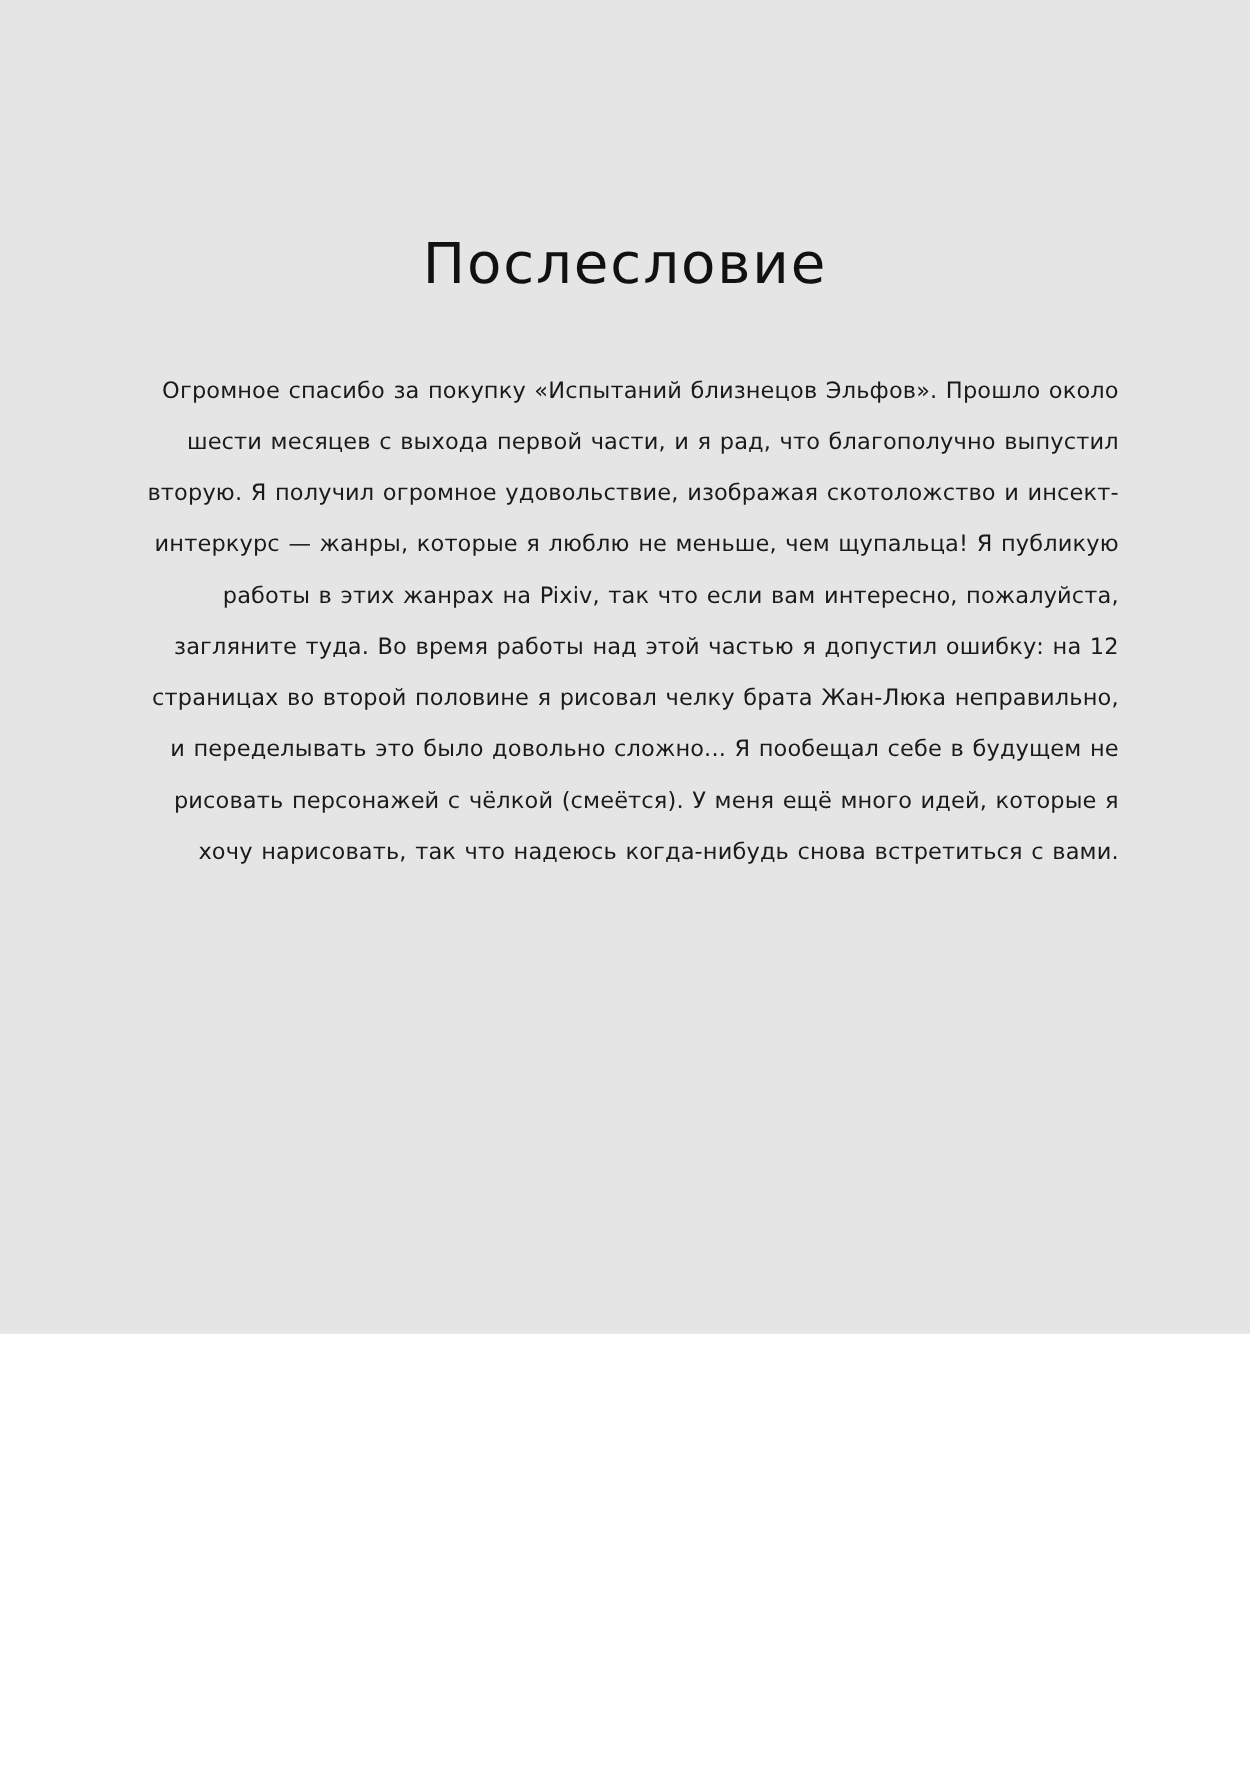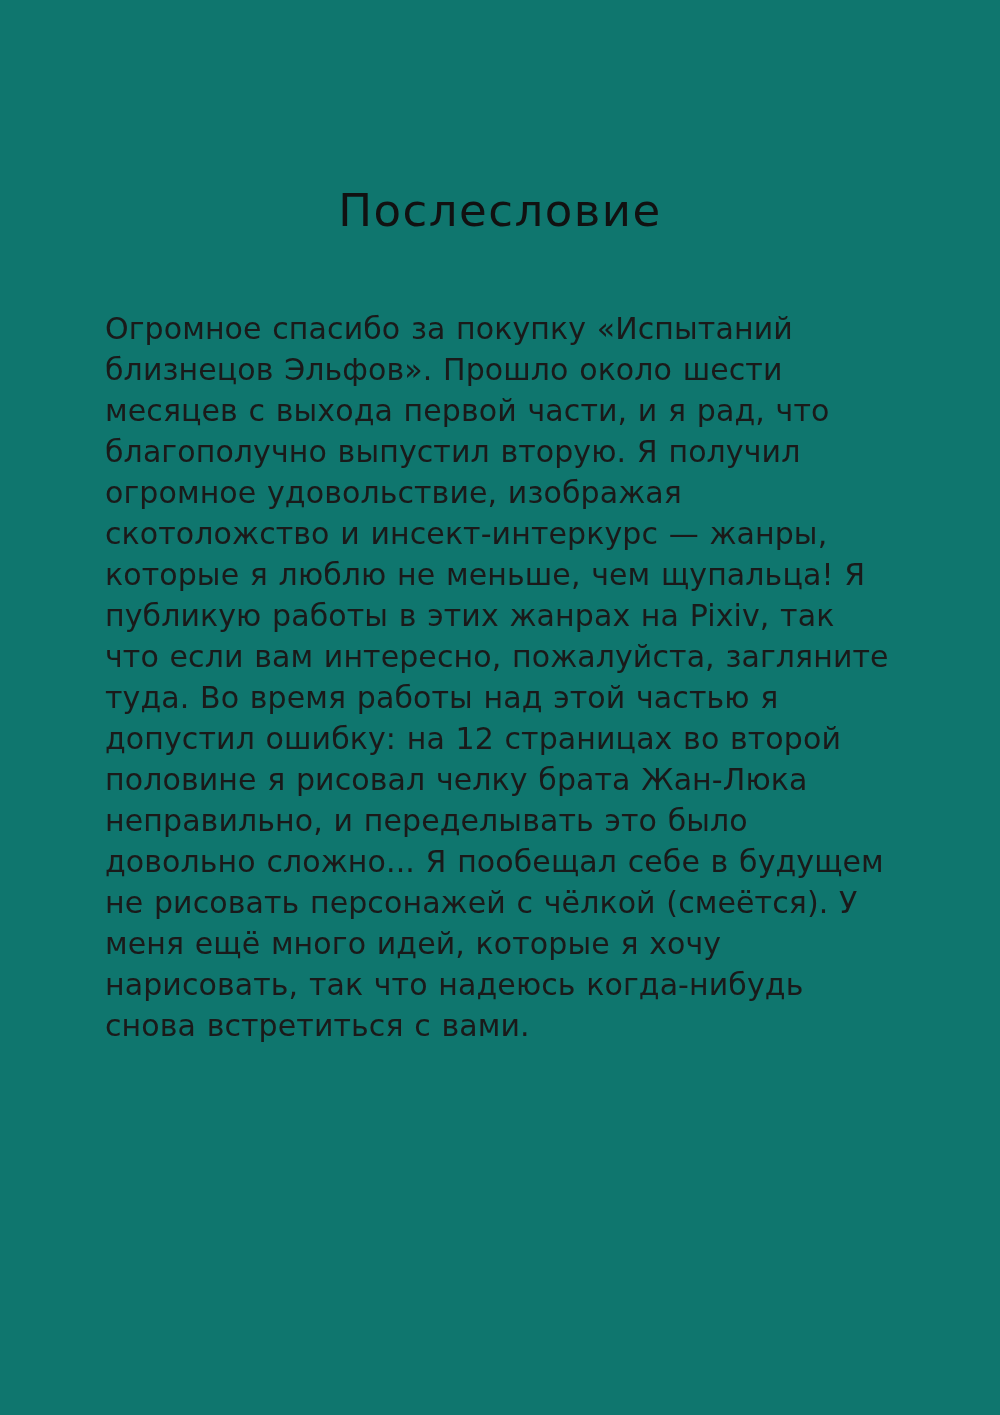--- a/index.html
+++ b/index.html
@@ -10,43 +10,43 @@
     width: 1000px;
     height: 1415px;
     background: #ffffff;
     font-family: "DejaVu Sans", sans-serif;
     color: #1a1a1a;
     overflow: hidden;
   }
   .page {
     position: relative;
     width: 1000px;
-    height: 1415px;
-    background: #0f766e;
+    height: 1067px;
+    background: #e5e5e5;
     box-sizing: border-box;
   }
   .afterword-title {
     margin: 0;
     padding-top: 186px;
     text-align: center;
     font-family: "DejaVu Sans", sans-serif;
     font-weight: 400;
     font-size: 45px;
     line-height: 1.1;
     letter-spacing: 1.5px;
     color: #111111;
   }
   .afterword-body {
-    margin: 16px auto;
+    margin: 0 auto;
     padding-top: 56px;
     width: 790px;
-    text-align: left;
+    text-align: right;
     font-family: "DejaVu Sans", sans-serif;
     font-weight: 400;
-    font-size: 30px;
+    font-size: 18px;
     line-height: 41px;
     letter-spacing: 0.1px;
     color: #1a1a1a;
     word-spacing: 1px;
   }
 </style>
 </head>
 <body>
 
 <div class="page">

